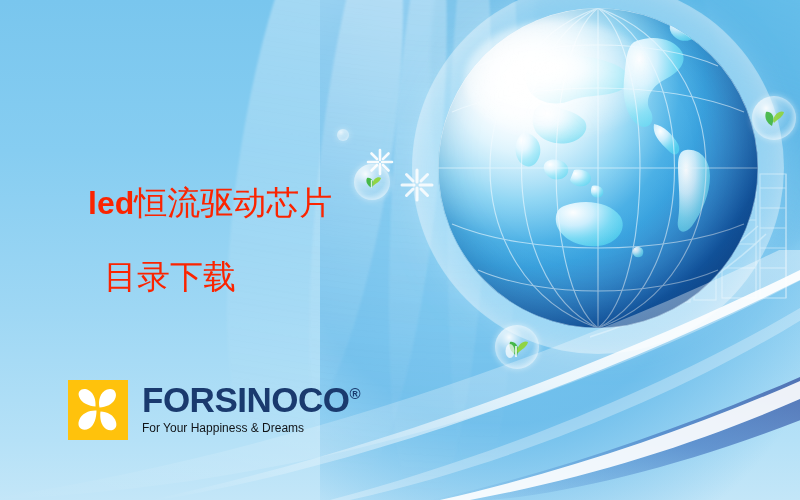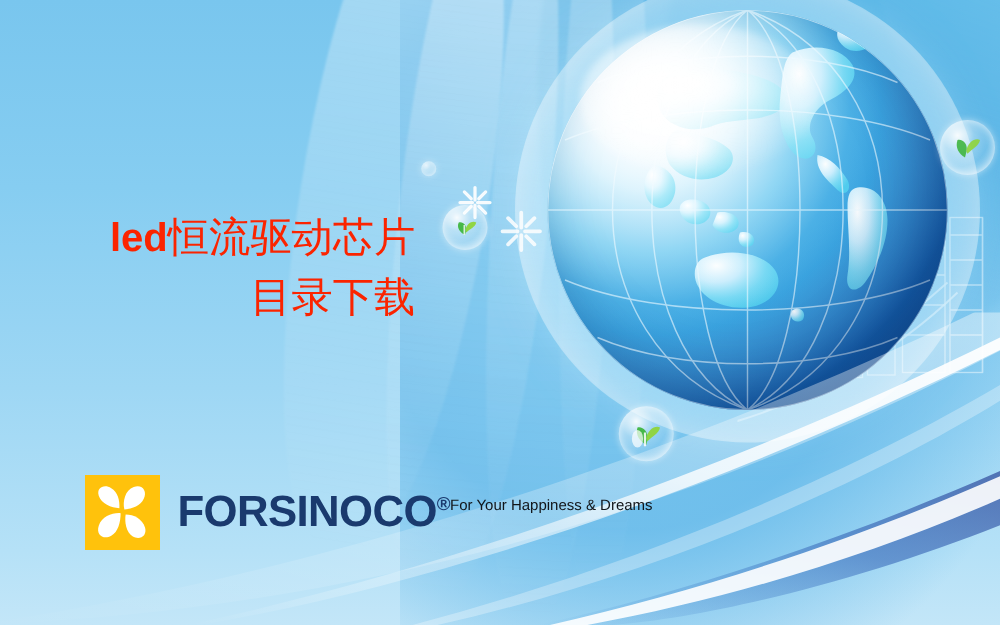--- a/index.html
+++ b/index.html
@@ -107,27 +107,26 @@
   #bands { left: 0; bottom: 0; width: 800px; height: 250px; }
 
   
   #headline {
     position: absolute;
     left: 88px;
     top: 166px;
     color: #fb2400;
     font-family: "DejaVu Serif", serif;
     font-size: 33px;
-    line-height: 48px;
+    line-height: 74px;
     letter-spacing: 0px;
     white-space: nowrap;
-    text-align: right;
   }
   #headline-line1 { display: block; }
-  #headline-line2 { display: block; margin-left: 26px; }
+  #headline-line2 { display: block; margin-left: 16px; }
   .latin {
     font-family: "Liberation Sans", sans-serif;
     font-weight: 700;
     font-size: 32px;
   }
 
   
   #logo {
     position: absolute;
     left: 68px;
@@ -136,20 +135,21 @@
     align-items: center;
   }
   #logo-mark {
     width: 60px; height: 60px;
     background: #ffc20c;
     flex: none;
   }
   #logo-text {
     margin-left: 14px;
     display: flex;
+    flex-direction: column;
     justify-content: center;
   }
   #logo-wordmark {
     color: #1a3a6e;
     font-family: "Liberation Sans", sans-serif;
     font-weight: 700;
     font-size: 35px;
     line-height: 34px;
     letter-spacing: -0.5px;
     white-space: nowrap;

